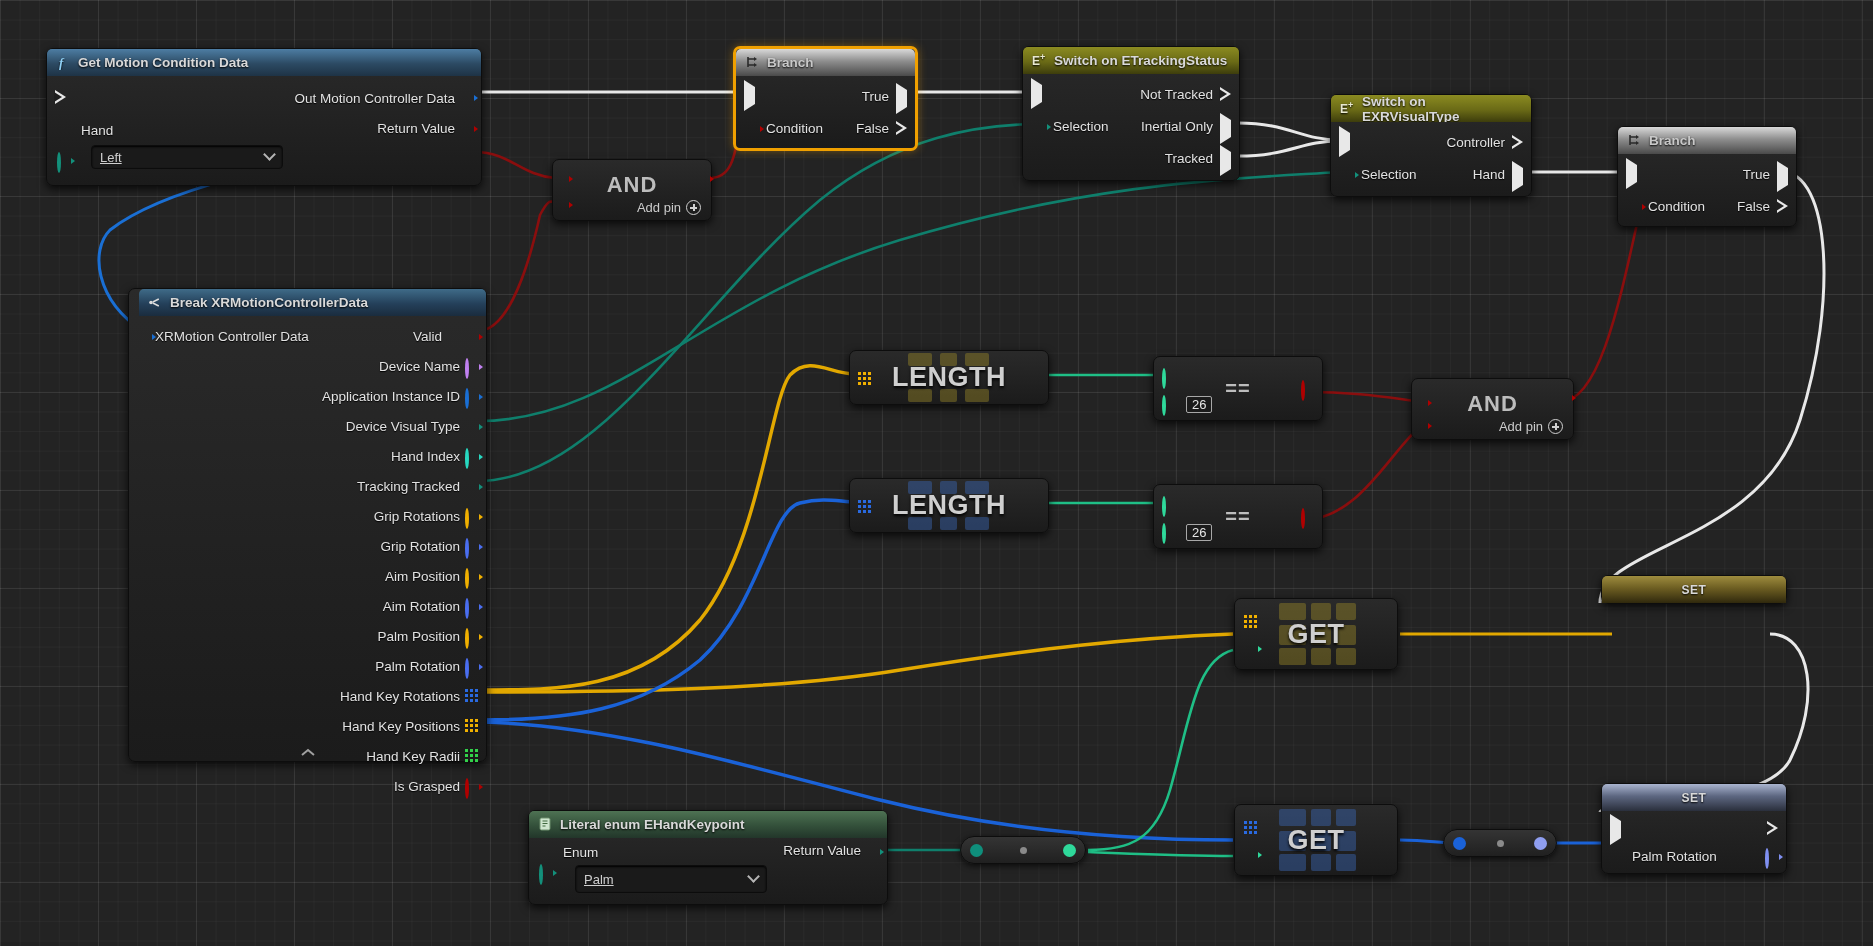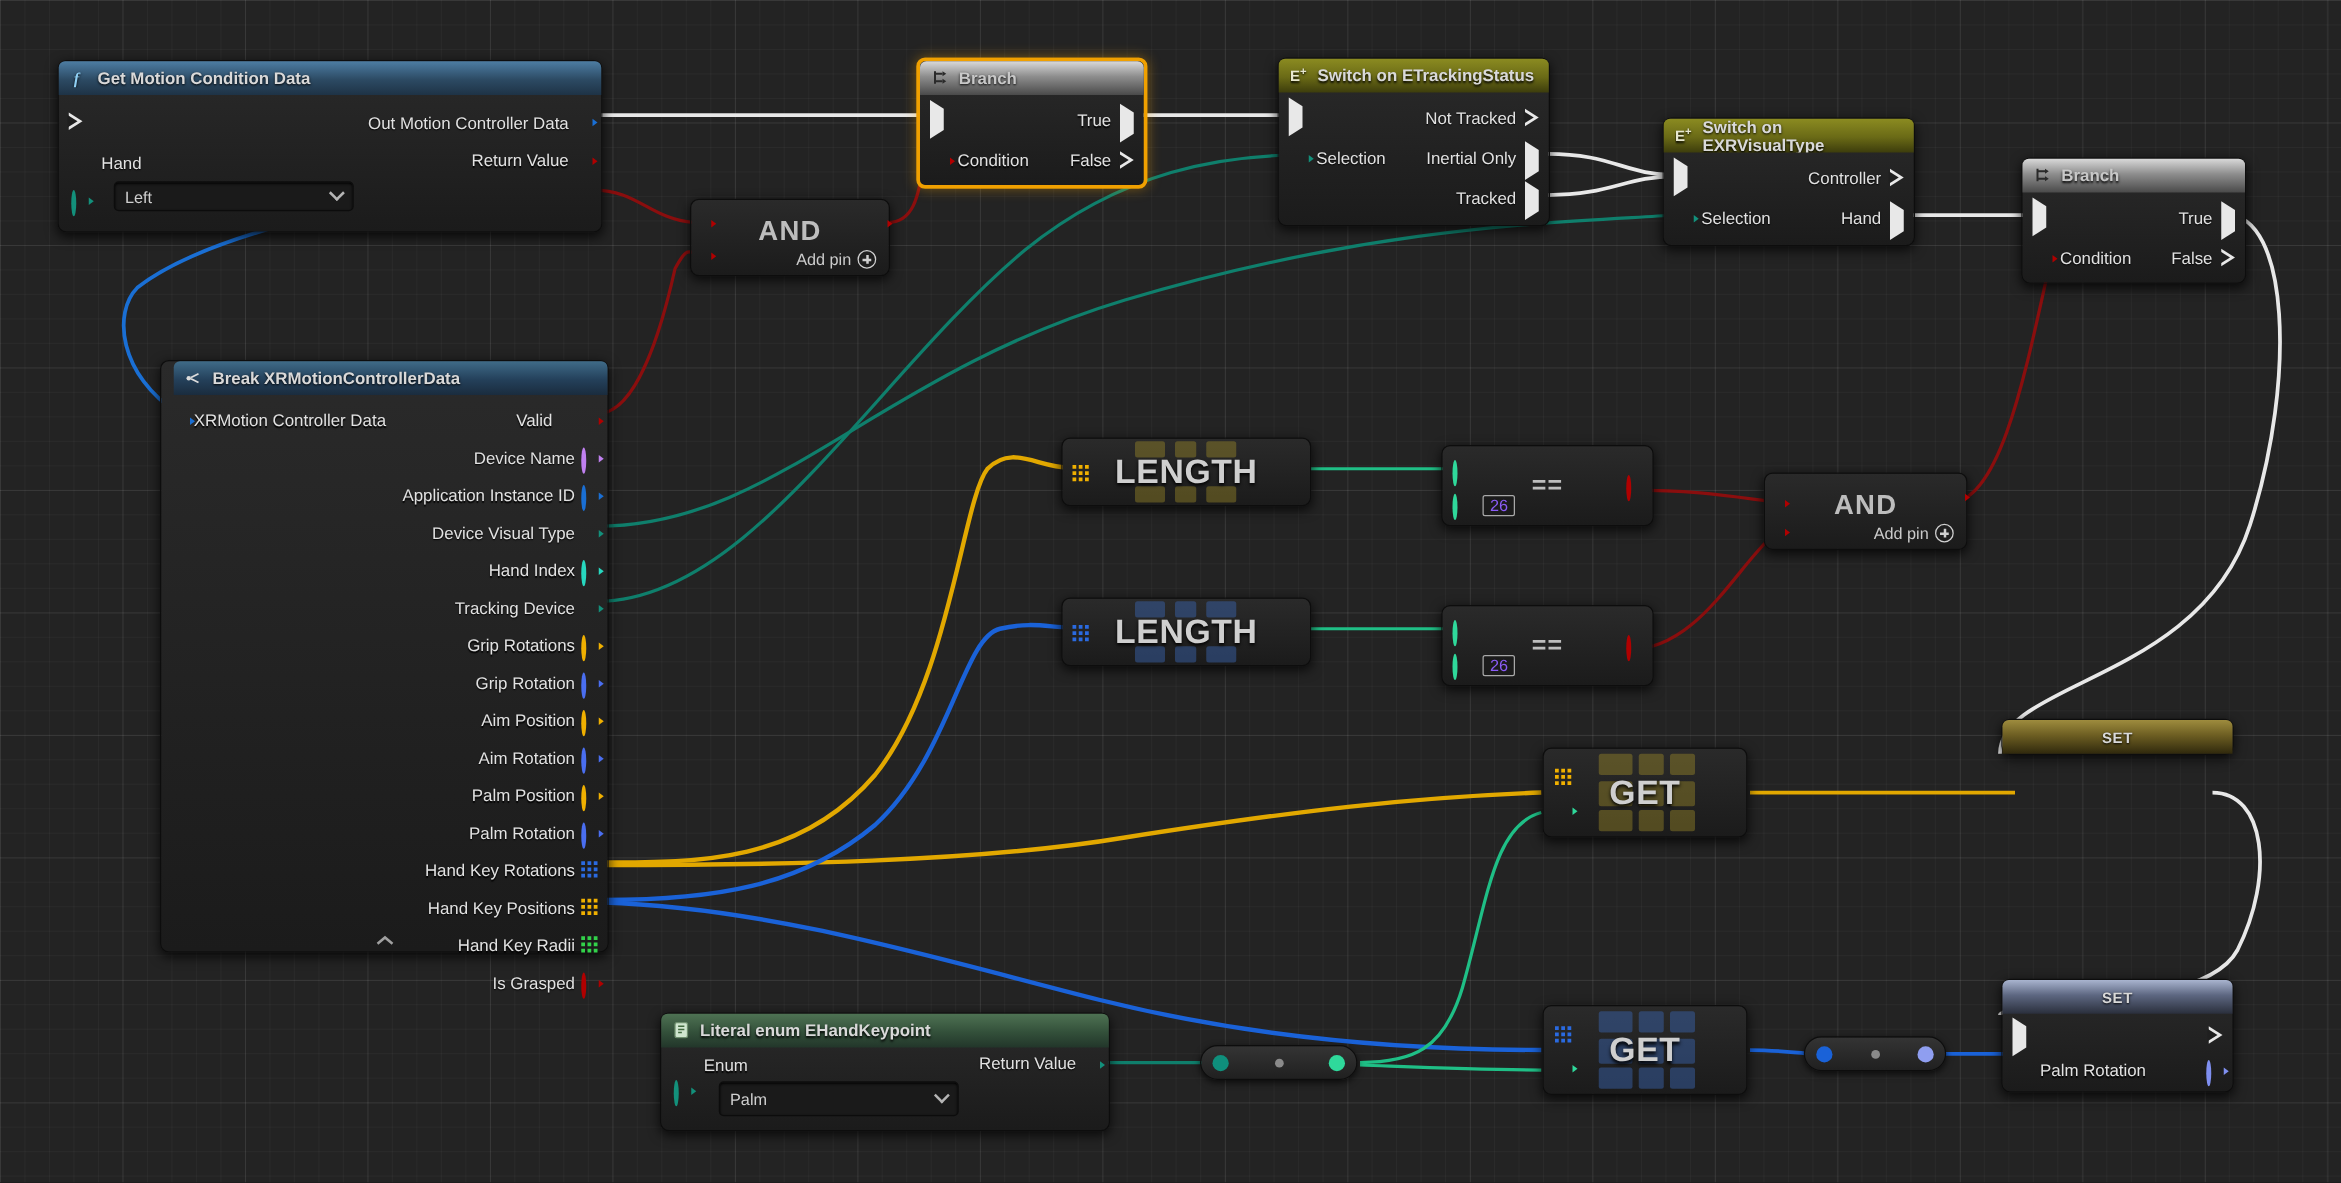--- a/index.html
+++ b/index.html
@@ -67,34 +67,34 @@
 
   .grid3 { width:13px;height:13px; display:grid; grid-template-columns:repeat(3,3.4px);
            grid-template-rows:repeat(3,3.4px); gap:1.4px; }
   .grid3 i { display:block; width:3.4px;height:3.4px; }
 
   .diam { width:10px;height:10px; transform:rotate(45deg); }
 
   .combo { margin: 1px 8px 0 18px; height: 24px; border-radius: 4px;
            background: #1a1a1a; border:1px solid #0c0c0c;
            display:flex; align-items:center; justify-content:space-between;
-           padding: 0 8px; font-size: 13px; color:#cfcfcf; box-shadow: inset 0 1px 2px #000; }
+           padding: 0 8px; font-size: 13px; color:#cfcfcf; box-shadow: inset 0 1px 2px #000; text-decoration: underline; }
   .chev { width:9px;height:9px; border-right:2px solid #b5b5b5; border-bottom:2px solid #b5b5b5;
           transform: rotate(45deg); margin-top:-5px; }
 
   .bigword { font-size: 27px; font-weight: bold; color: #cfcfcf;
              text-shadow: 0 2px 3px #000; letter-spacing: .5px; }
   .opword  { font-size: 22px; font-weight: bold; color: #bdbdbd; letter-spacing:1px;}
   .addpin  { font-size: 13px; color:#cbcbcb; display:flex; align-items:center; gap:5px; }
   .pluscirc{ width:15px;height:15px;border-radius:50%;border:1.6px solid #d0d0d0; position:relative;}
   .pluscirc::before,.pluscirc::after{content:'';position:absolute;background:#d0d0d0;}
   .pluscirc::before{left:3px;top:6px;width:7px;height:1.8px;}
   .pluscirc::after{top:3px;left:6px;height:7px;width:1.8px;}
 
-  .numbox { border:1px solid #a8a8a8; background:#1b1b1b; color:#8b5cf6;
+  .numbox { border:1px solid #a8a8a8; background:#1b1b1b; color:#e5e5e5;
             font-size:13px; padding:0px 5px; border-radius:2px; }
 
   .tile { position:absolute; background: rgba(160,140,40,.42); border-radius:2px; }
   .tile.blue { background: rgba(55,95,165,.50); }
 
   .collapse { position:absolute; bottom:2px; left:0; right:0; text-align:center;
               color:#9a9a9a; font-size:13px; line-height:10px; }
 
   .hicon { width:15px;height:15px; position:relative; flex:0 0 auto; }
   .knot { position:absolute; border-radius:14px; height:28px;
@@ -355,21 +355,21 @@
           <span class="lbl">Device Visual Type</span>
       <span class="pin r" style="top:9px;"><span class="circ f" style="background:#13907b;"></span><i class="arrowlet" style="border-left-color:#13907b;"></i></span>
         </div>
 
     <div class="row right" style="height:30px;">
           <span class="lbl">Hand Index</span>
       <span class="pin r" style="top:9px;"><span class="circ" style="border-color:#27d8c0;"></span><i class="arrowlet" style="border-left-color:#27d8c0;"></i></span>
         </div>
 
     <div class="row right" style="height:30px;">
-          <span class="lbl">Tracking Device</span>
+          <span class="lbl">Tracking Tracked</span>
       <span class="pin r" style="top:9px;"><span class="circ f" style="background:#13907b;"></span><i class="arrowlet" style="border-left-color:#13907b;"></i></span>
         </div>
 
     <div class="row right" style="height:30px;">
           <span class="lbl">Grip Rotations</span>
       <span class="pin r" style="top:9px;"><span class="circ" style="border-color:#f0b000;"></span><i class="arrowlet" style="border-left-color:#f0b000;"></i></span>
         </div>
 
     <div class="row right" style="height:30px;">
           <span class="lbl">Grip Rotation</span>

